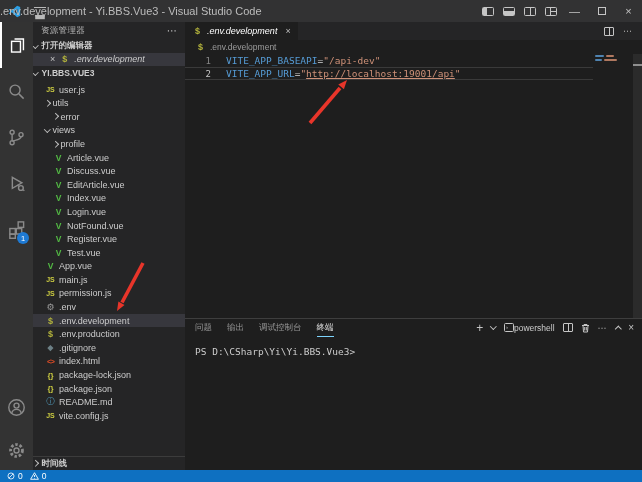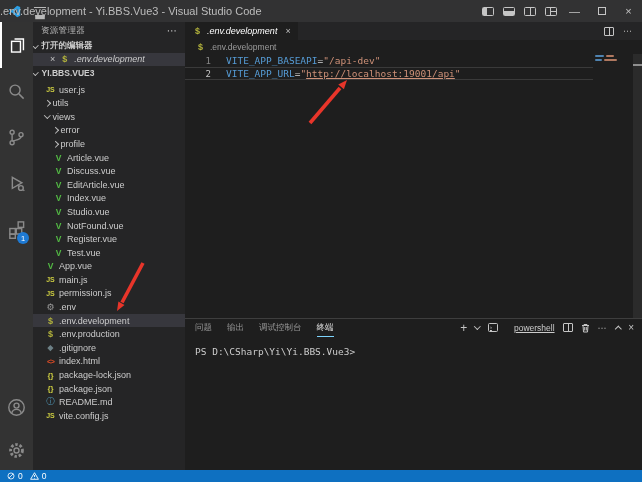--- a/index.html
+++ b/index.html
@@ -84,21 +84,21 @@
   
   .panel { height:152px; flex:0 0 auto; border-top:1px solid #3e3e3e; display:flex; flex-direction:column; background:#1e1e1e; }
   .panel-header { height:17px; display:flex; align-items:center; padding:0 8px 0 10px; flex:0 0 auto; }
   .panel-tabs { display:flex; gap:15px; }
   .ptab { font-size:8.5px; color:#969696; padding:3px 0 2px; }
   .ptab.active { color:#e7e7e7; border-bottom:1px solid #7dd3fc; }
   .panel-actions { margin-left:auto; display:flex; align-items:center; gap:8px; color:#c5c5c5; }
   .pa-plus { font-size:12px; line-height:10px; }
   .pa-chev { width:4.6px; height:4.6px; border-right:1.1px solid #c5c5c5; border-bottom:1.1px solid #c5c5c5; transform:rotate(45deg); margin-top:-2px; }
   .pa-chev.up { transform:rotate(-135deg); margin-top:3px; }
-  .shell-pill { display:flex; align-items:center; gap:16px; font-size:8.5px; color:#cccccc;text-decoration:underline; }
+  .shell-pill { display:flex; align-items:center; gap:0; font-size:8.5px; color:#cccccc; }
   .ps-icon { width:10px; height:9px; border:1px solid #c5c5c5; border-radius:1.5px; font-size:6px; line-height:7px; text-align:left; padding-left:1px; color:#c5c5c5; }
   .trash-icon svg, .bell-icon svg { display:block; }
   .pa-x { font-size:10px; }
   .terminal-body { padding:10px 0 0 10px; font-family:"DejaVu Sans Mono", monospace; font-size:9.5px; color:#cccccc; }
 
   
   .statusbar { position:absolute; left:0; bottom:0; width:642px; height:12px; background:#0e70c1; color:#ffffff; display:flex; align-items:center; font-size:8.5px; line-height:12px; z-index:5; }
   .sb-left { display:flex; align-items:center; gap:3px; padding-left:7px; }
   .sb-right { margin-left:auto; display:flex; align-items:center; gap:10px; padding-right:8px; }
   .sb-ico svg { display:block; }
@@ -200,51 +200,51 @@
   </div>
   <div class="tree" id="tree-root">
       <div class="tree-row it1">
         <span class="fi js">JS</span>
         <span>user.js</span>
       </div>
       <div class="tree-row it1">
         <span class="chev"></span>
         <span>utils</span>
       </div>
+      <div class="tree-row it2">
+        <span class="chev"></span>
+        <span>error</span>
+      </div>
       <div class="tree-row it1">
         <span class="chev down"></span>
         <span>views</span>
       </div>
       <div class="tree-row it2">
         <span class="chev"></span>
-        <span>error</span>
-      </div>
-      <div class="tree-row it2">
-        <span class="chev"></span>
         <span>profile</span>
       </div>
       <div class="tree-row it2">
         <span class="fi vue">V</span>
         <span>Article.vue</span>
       </div>
       <div class="tree-row it2">
         <span class="fi vue">V</span>
         <span>Discuss.vue</span>
       </div>
       <div class="tree-row it2">
         <span class="fi vue">V</span>
         <span>EditArticle.vue</span>
       </div>
       <div class="tree-row it2">
         <span class="fi vue">V</span>
         <span>Index.vue</span>
       </div>
       <div class="tree-row it2">
         <span class="fi vue">V</span>
-        <span>Studio.vue</span>
+        <span>Login.vue</span>
       </div>
       <div class="tree-row it2">
         <span class="fi vue">V</span>
         <span>NotFound.vue</span>
       </div>
       <div class="tree-row it2">
         <span class="fi vue">V</span>
         <span>Register.vue</span>
       </div>
       <div class="tree-row it2">
@@ -294,20 +294,24 @@
       <div class="tree-row it1">
         <span class="fi info">ⓘ</span>
         <span>README.md</span>
       </div>
       <div class="tree-row it1">
         <span class="fi js">JS</span>
         <span>vite.config.js</span>
       </div>
     </div>
   <div class="sb-bottom">
+    <div class="sec-row">
+      <span class="chev"></span>
+      <span>时间线</span>
+    </div>
   </div>
 </div>
 
 <div class="editor-region">
   <div class="tabbar">
     <div class="tab">
       <span class="fi env">$</span>
       <span class="ital">.env.development</span>
       <span class="close-x">×</span>
     </div>

